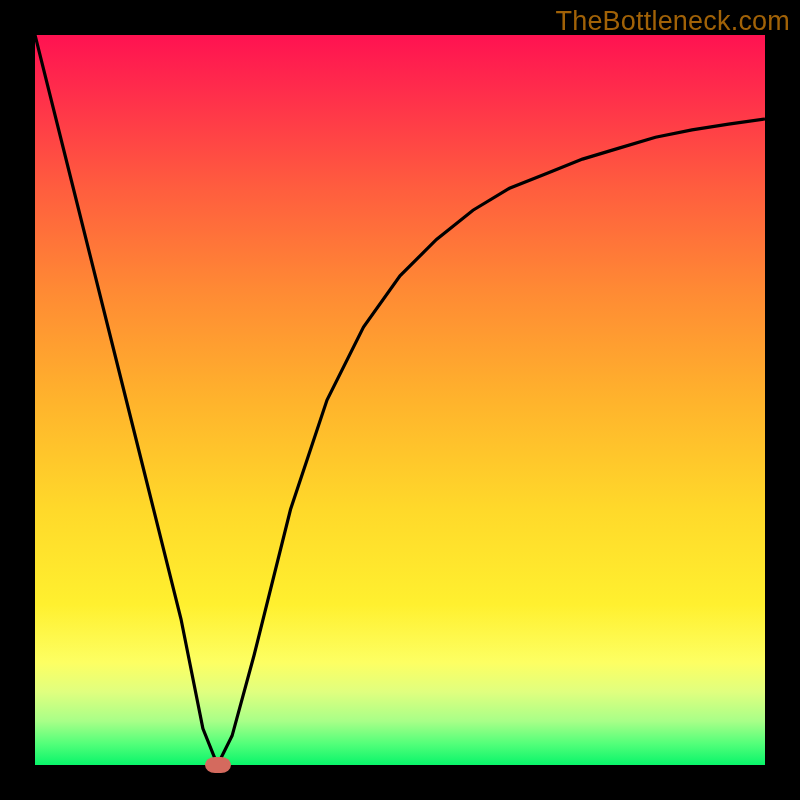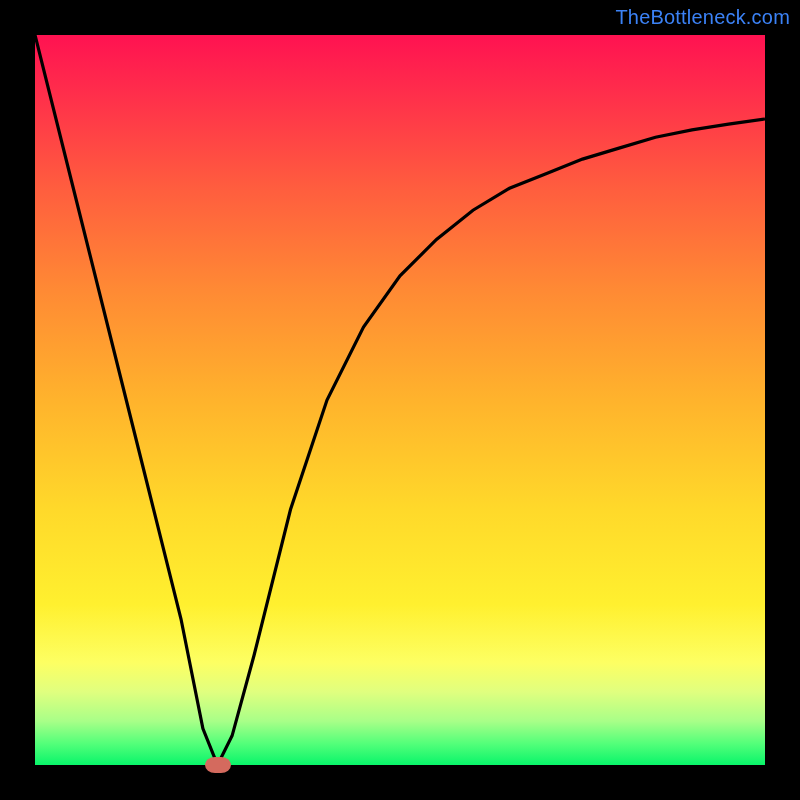--- a/index.html
+++ b/index.html
@@ -37,22 +37,22 @@
       #e0ff7f 90%,
       #a8ff88 94%,
       #55ff7a 97%,
       #09f56a 100%
     );
   }
   .watermark {
     position: absolute;
     top: 6px;
     right: 10px;
-    color: #3b82f6;
-    font-size: 20px;
+    color: #a16207;
+    font-size: 27px;
     letter-spacing: 0.2px;
     z-index: 20;
   }
   .curve-svg {
     position: absolute;
     left: 0;
     top: 0;
     width: 730px;
     height: 730px;
     z-index: 10;

